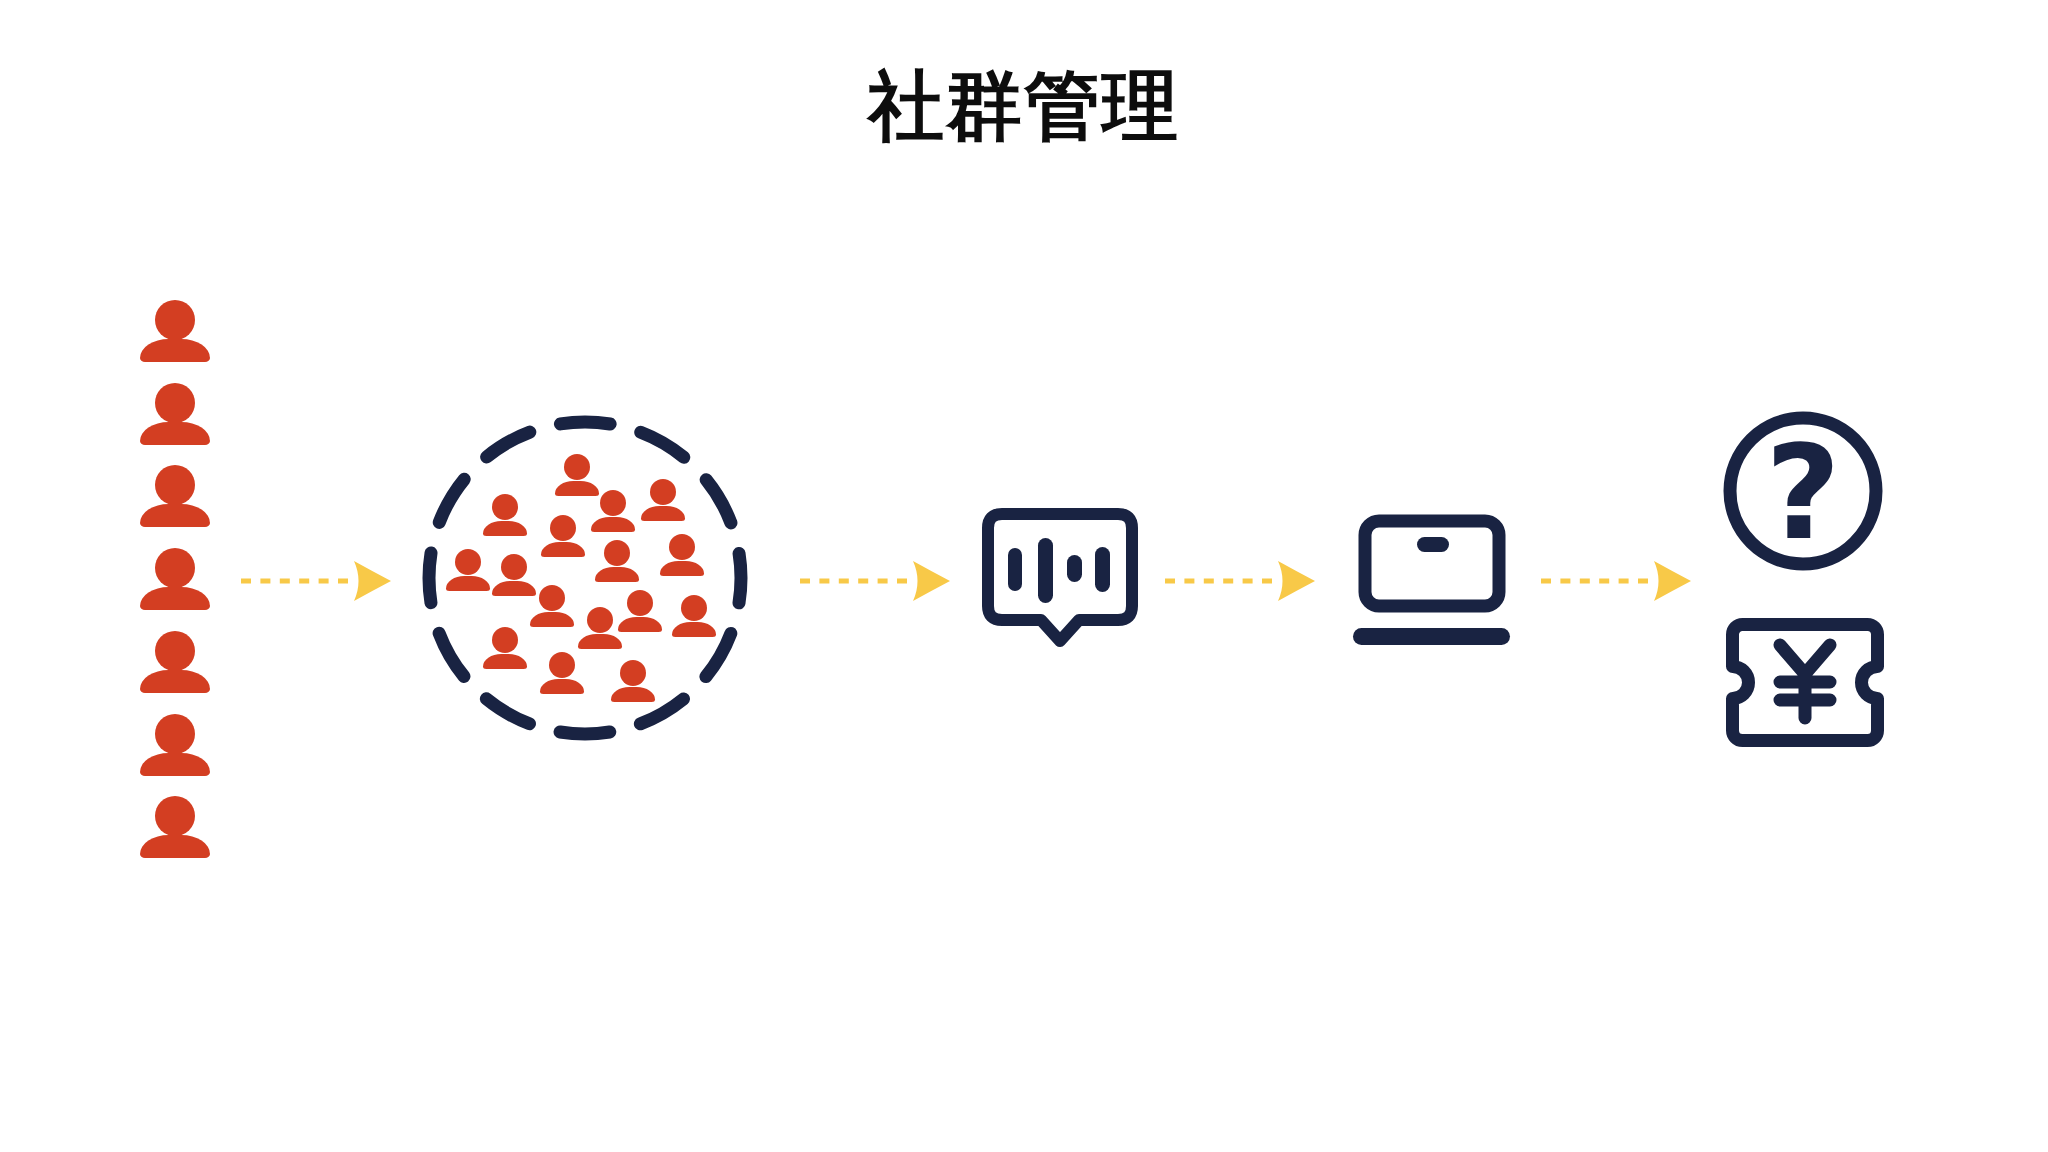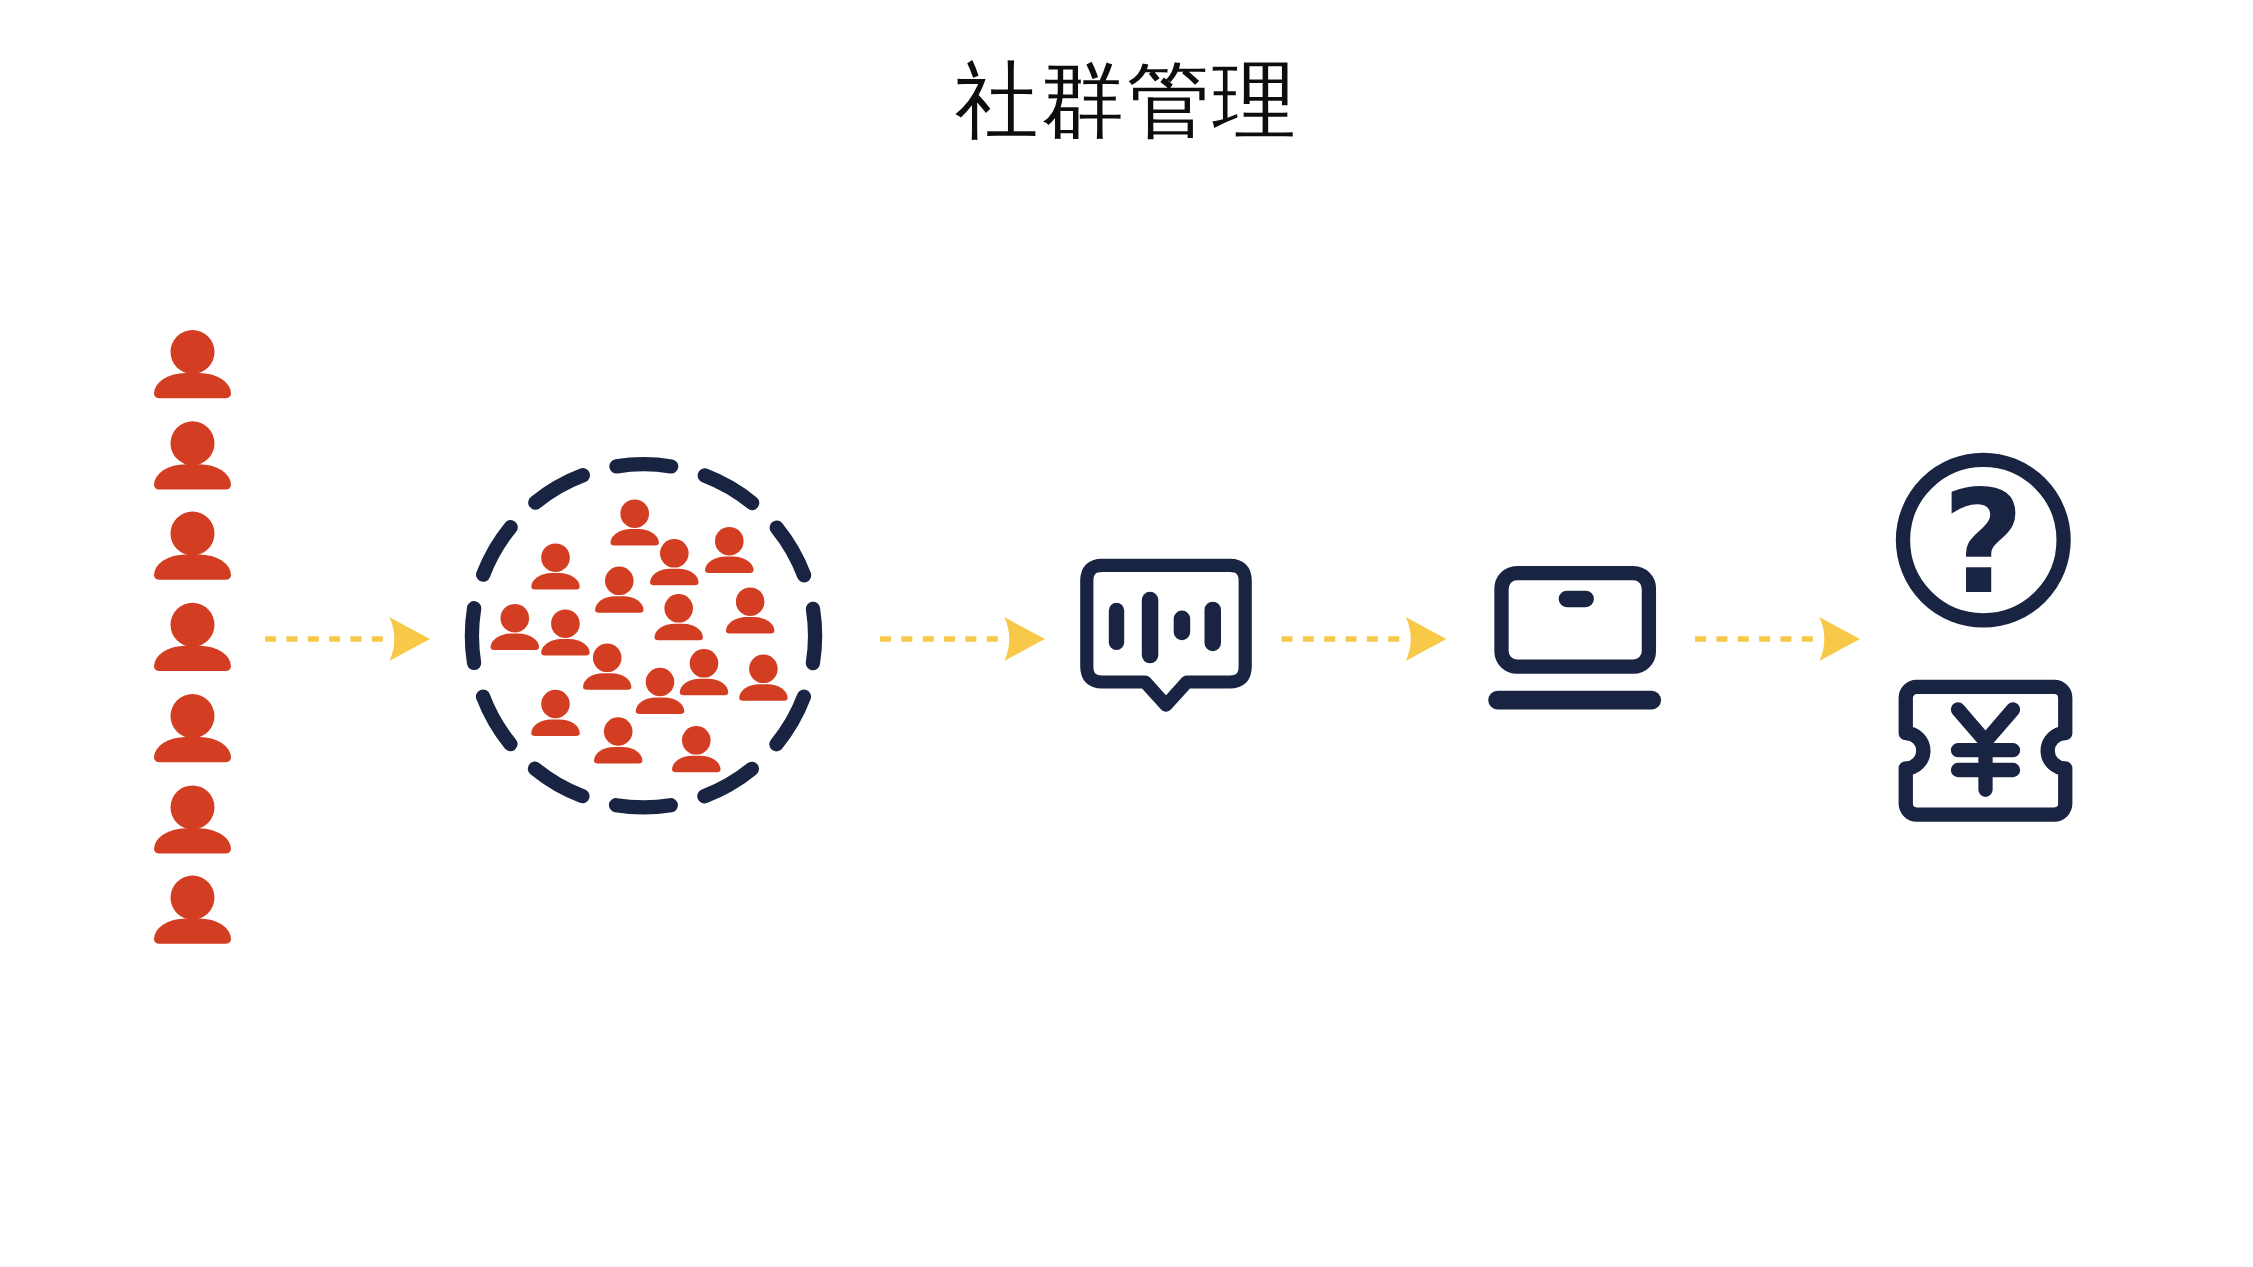--- a/index.html
+++ b/index.html
@@ -8,22 +8,22 @@
     --yellow:#F8C948;
     --ink:#0D0D0D;
     --bg:#FFFFFF;
   }
   html,body{margin:0;padding:0;background:var(--bg);}
   .canvas{
     position:relative;width:2048px;height:1152px;background:var(--bg);
     overflow:hidden;font-family:"Liberation Sans","DejaVu Sans",sans-serif;
   }
   .title{
-    position:absolute;left:0;right:0;top:48px;margin:4px;
-    text-align:center;font-size:76px;line-height:1.05;font-weight:normal;
+    position:absolute;left:0;right:0;top:48px;margin:18px;
+    text-align:center;font-size:76px;line-height:1.05;font-weight:bold;
     letter-spacing:2px;color:var(--ink);
   }
   
   .person,.member{position:absolute;}
   .person{width:70px;height:62px;}
   .person .head{position:absolute;left:15px;top:0;width:40px;height:40px;border-radius:50%;background:var(--red);}
   .person .torso{position:absolute;left:0;top:39px;width:70px;height:23px;background:var(--red);
     border-radius:35px 35px 6px 6px / 23px 23px 5px 5px;}
   .member{width:44px;height:42px;}
   .member .head{position:absolute;left:9px;top:0;width:26px;height:26px;border-radius:50%;background:var(--red);}

